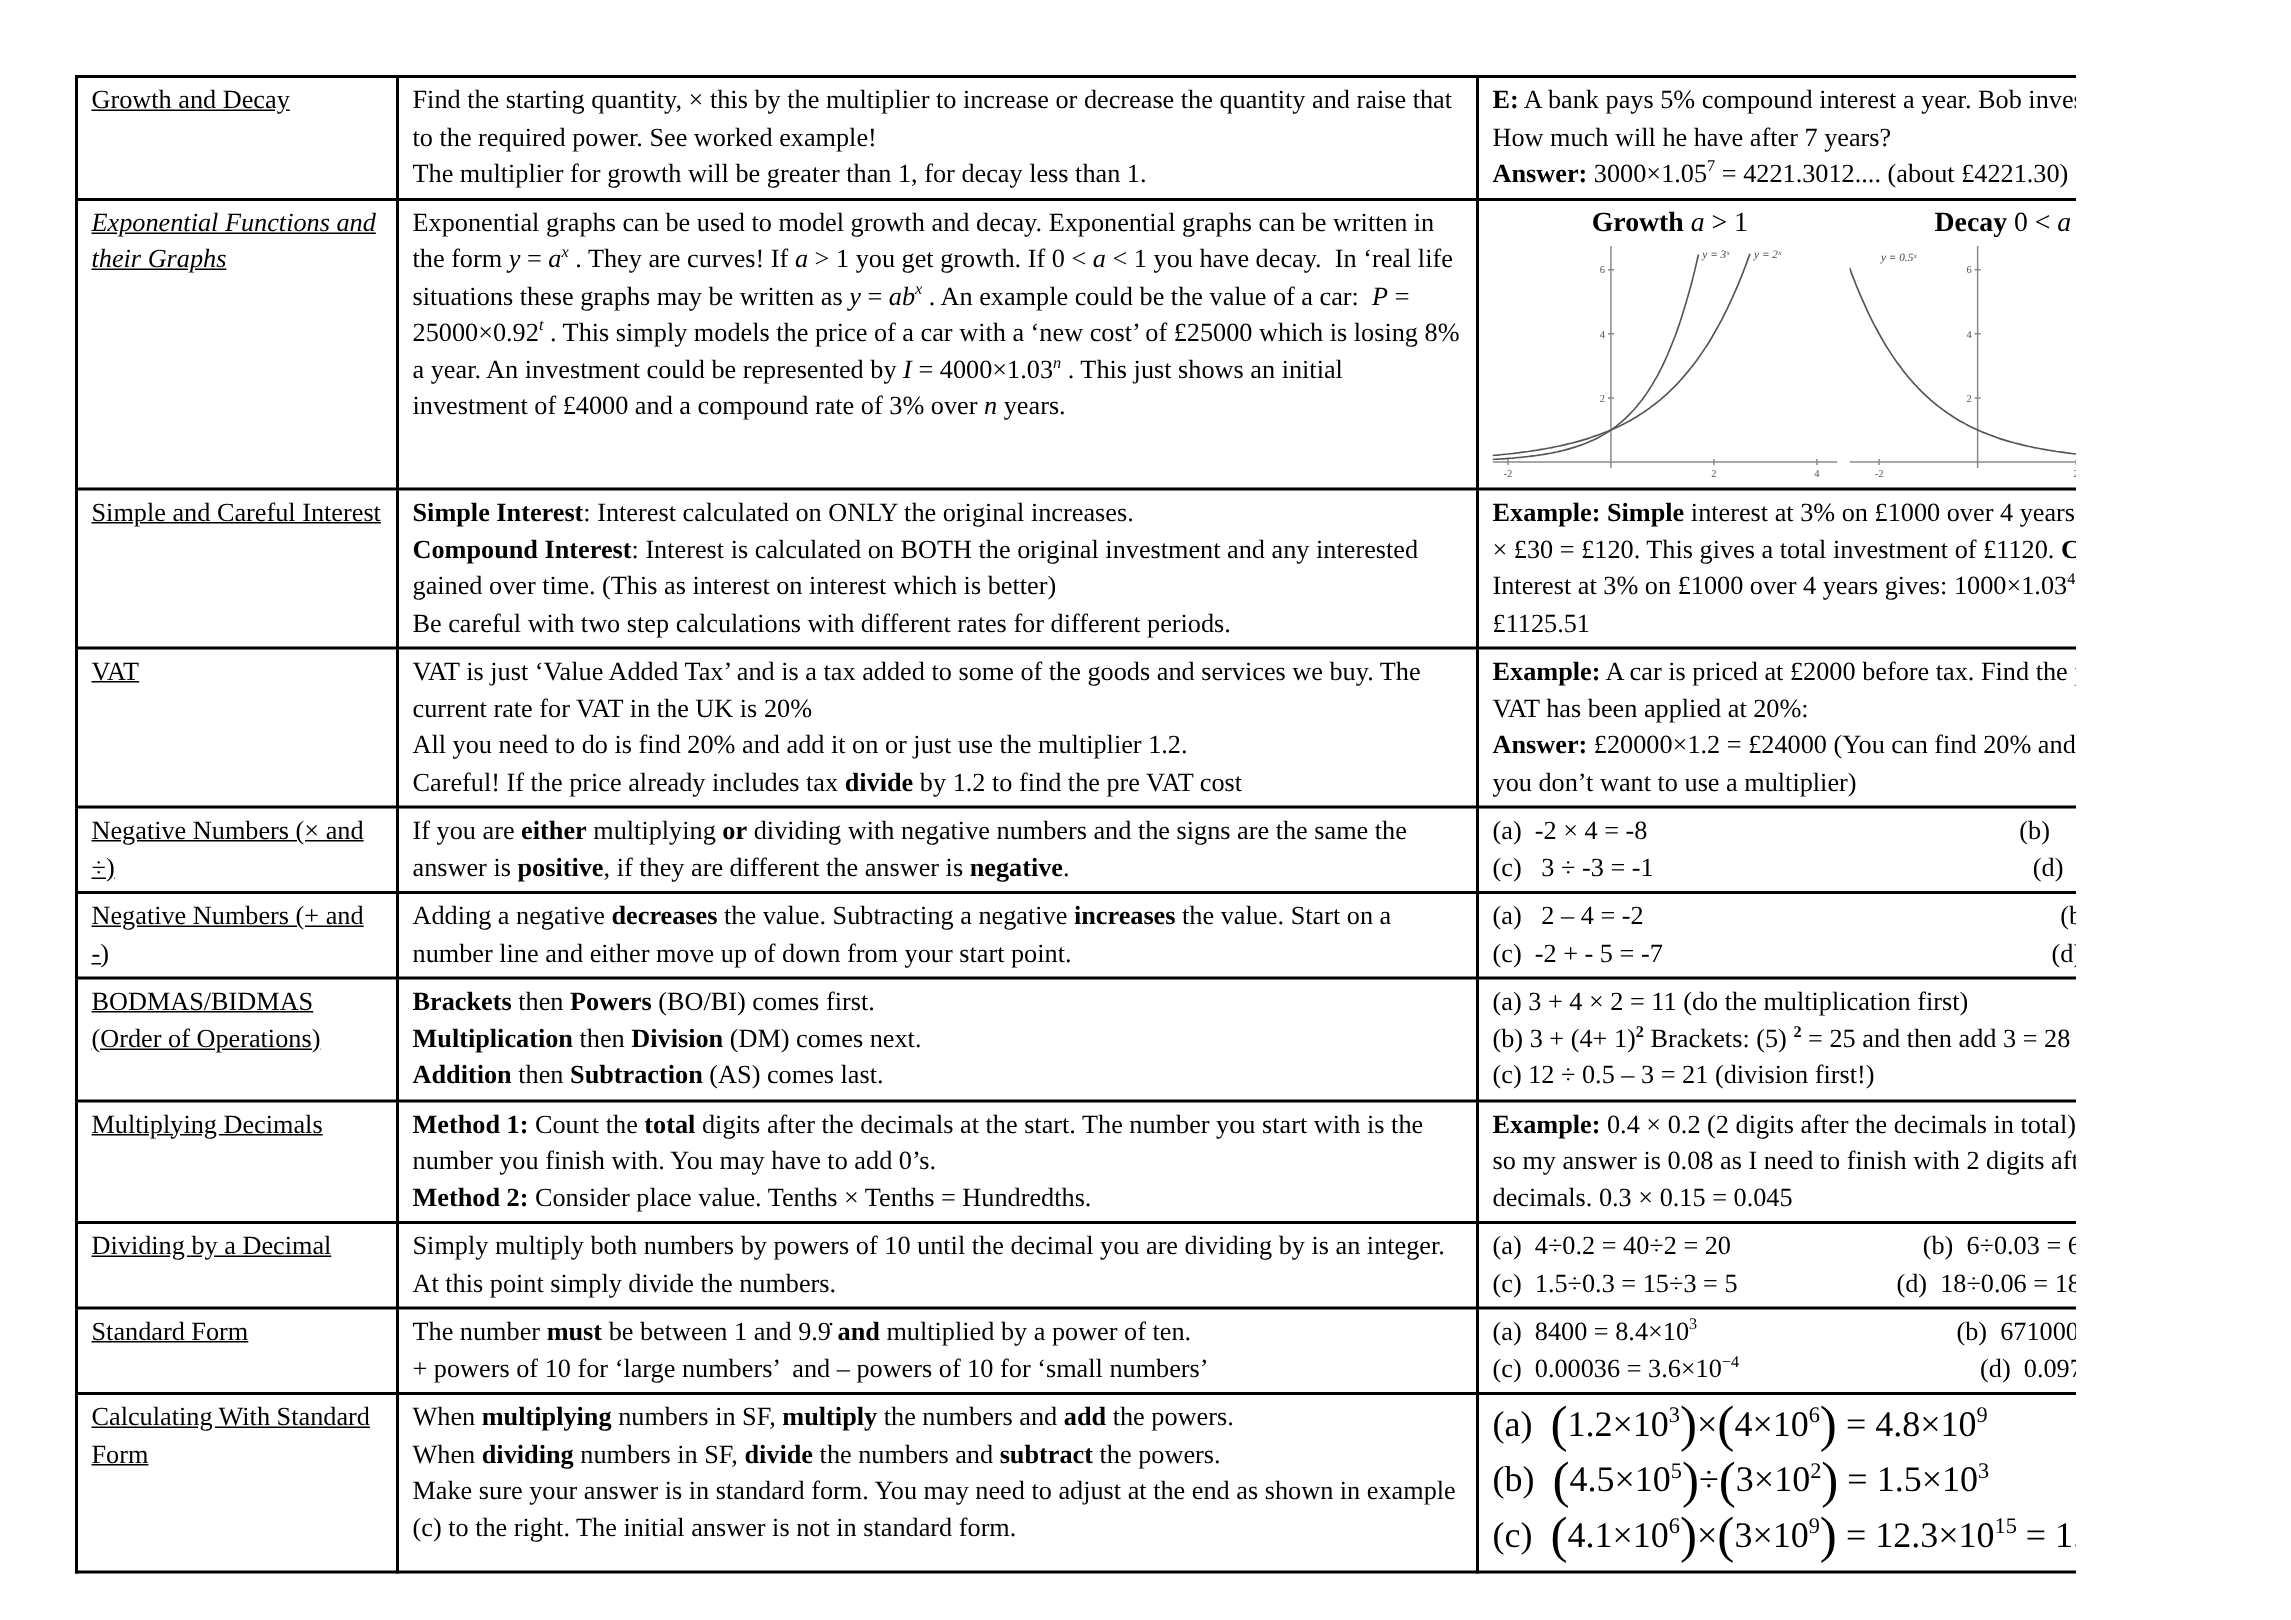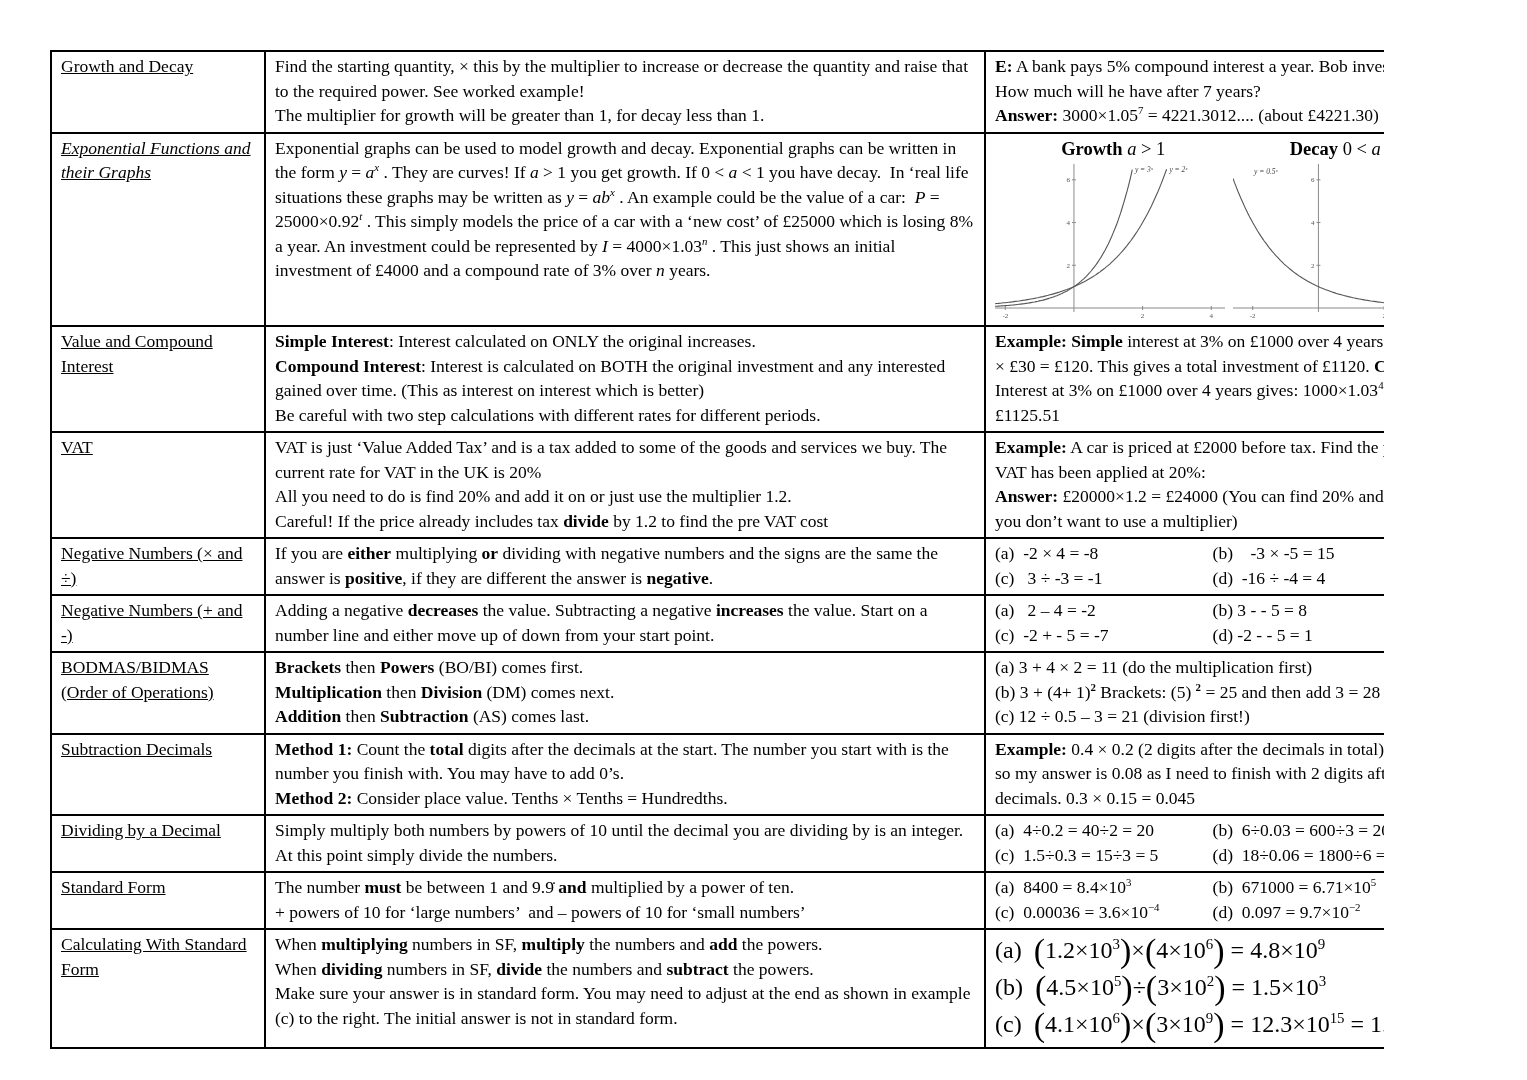--- a/index.html
+++ b/index.html
@@ -11,21 +11,21 @@
   td{border:2px solid #000;vertical-align:top;padding:2px 9px 4px 9px;
      font-size:17.5px;line-height:24.5px;}
   .topic-text{text-decoration:underline;}
   .topic-text.i{font-style:italic;}
   .line{white-space:pre-wrap;}
   .b{font-weight:bold;}
   .i{font-style:italic;}
   .sup{vertical-align:super;font-size:0.62em;line-height:0;}
   .paren{font-size:1.42em;line-height:0;vertical-align:-0.11em;font-weight:300;}
   .line.math{font-size:24px;line-height:37px;}
-  .cols2{display:flex;}
+  .cols2{display:flex;justify-content:space-between;}
   .cols2 .col{white-space:pre-wrap;}
   .cols2 .col.first{flex:0 0 46%;width:46%;}
   .graph-header{display:flex;margin-top:1px;justify-content:space-between;}
   .graph-header>span{flex:1;text-align:center;font-size:18.5px;}
   .graphs{display:flex;gap:8px;margin-top:2px;}
   .footer{position:absolute;left:0;right:0;top:1052px;text-align:center;
           font-family:"Liberation Sans",sans-serif;font-size:13.5px;white-space:pre-wrap;}
 </style>
 </head>
 <body>
@@ -95,21 +95,21 @@
                 <text x="151.14285714285714" y="155" text-anchor="middle" font-size="7" fill="#555">2</text>
                 <line x1="216.85714285714286" y1="143" x2="216.85714285714286" y2="147" stroke="#8a8a8a" stroke-width="1"></line>
                 <text x="216.85714285714286" y="155" text-anchor="middle" font-size="7" fill="#555">4</text>
                 <path d="M0.0 15.5L1.6 19.9L3.3 24.1L4.9 28.3L6.6 32.2L8.2 36.1L9.9 39.8L11.5 43.4L13.1 46.8L14.8 50.2L16.4 53.4L18.1 56.5L19.7 59.5L21.4 62.5L23.0 65.3L24.6 68.0L26.3 70.6L27.9 73.1L29.6 75.6L31.2 78.0L32.9 80.2L34.5 82.4L36.1 84.6L37.8 86.6L39.4 88.6L41.1 90.5L42.7 92.4L44.4 94.2L46.0 95.9L47.6 97.6L49.3 99.2L50.9 100.8L52.6 102.3L54.2 103.7L55.9 105.1L57.5 106.5L59.1 107.8L60.8 109.1L62.4 110.3L64.1 111.5L65.7 112.6L67.4 113.7L69.0 114.8L70.6 115.8L72.3 116.8L73.9 117.8L75.6 118.7L77.2 119.6L78.9 120.5L80.5 121.3L82.1 122.1L83.8 122.9L85.4 123.6L87.1 124.4L88.7 125.1L90.4 125.7L92.0 126.4L93.6 127.0L95.3 127.6L96.9 128.2L98.6 128.8L100.2 129.4L101.9 129.9L103.5 130.4L105.1 130.9L106.8 131.4L108.4 131.8L110.1 132.3L111.7 132.7L113.4 133.1L115.0 133.6L116.6 133.9L118.3 134.3L119.9 134.7L121.6 135.0L123.2 135.4L124.9 135.7L126.5 136.0L128.1 136.3L129.8 136.6L131.4 136.9L133.1 137.2L134.7 137.4L136.4 137.7L138.0 138.0L139.6 138.2L141.3 138.4L142.9 138.6L144.6 138.9L146.2 139.1L147.9 139.3L149.5 139.5L151.1 139.7L152.8 139.8L154.4 140.0L156.1 140.2L157.7 140.4L159.4 140.5L161.0 140.7L162.6 140.8L164.3 141.0L165.9 141.1L167.6 141.2L169.2 141.4L170.9 141.5L172.5 141.6L174.1 141.7L175.8 141.8L177.4 141.9L179.1 142.0L180.7 142.1L182.4 142.2L184.0 142.3L185.6 142.4L187.3 142.5L188.9 142.6L190.6 142.7L192.2 142.8L193.9 142.8L195.5 142.9L197.1 143.0L198.8 143.0L200.4 143.1L202.1 143.2L203.7 143.2L205.4 143.3L207.0 143.4L208.6 143.4L210.3 143.5L211.9 143.5L213.6 143.6L215.2 143.6L216.9 143.7L218.5 143.7L220.1 143.8L221.8 143.8L223.4 143.8L225.1 143.9L226.7 143.9L228.4 144.0L230.0 144.0" fill="none" stroke="#555" stroke-width="1.1"></path>
                 <text x="21" y="11" font-size="7.5" fill="#444" font-style="italic">y = 0.5ˣ</text>
               </svg>
             </div>
           </td>
         </tr>
         <tr>
-          <td class="topic-cell"><span class="topic-text">Value and Compound Interest</span></td>
+          <td class="topic-cell"><span class="topic-text">Simple and Careful Interest</span></td>
           <td>
             <div class="line"><span class="b">Simple Interest</span><span>: Interest calculated on ONLY the original increases.</span></div>
             <div class="line"><span class="b">Compound Interest</span><span>: Interest is calculated on BOTH the original investment and any interested gained over time. (This as interest on interest which is better)</span></div>
             <div class="line"><span>Be careful with two step calculations with different rates for different periods.</span></div>
           </td>
           <td>
             <div class="line"><span class="b">Example: Simple</span><span> interest at 3% on £1000 over 4 years will give: 4 × £30 = £120. This gives a total investment of £1120. </span><span class="b">Compound</span><span> Interest at 3% on £1000 over 4 years gives: 1000×1.03</span><span class="sup">4</span><span>  = £1125.51</span></div>
           </td>
         </tr>
         <tr>
@@ -151,21 +151,21 @@
             <div class="line"><span class="b">Multiplication</span><span> then </span><span class="b">Division</span><span> (DM) comes next.</span></div>
             <div class="line"><span class="b">Addition</span><span> then </span><span class="b">Subtraction</span><span> (AS) comes last.</span></div>
           </td>
           <td>
             <div class="line"><span>(a) 3 + 4 × 2 = 11 (do the multiplication first)</span></div>
             <div class="line"><span>(b) 3 + (4+ 1)</span><span class="b sup">2</span><span> Brackets: (5) </span><span class="b sup">2</span><span> = 25 and then add 3 = 28</span></div>
             <div class="line"><span>(c) 12 ÷ 0.5 – 3 = 21 (division first!)</span></div>
           </td>
         </tr>
         <tr>
-          <td class="topic-cell"><span class="topic-text">Subtraction Decimals</span></td>
+          <td class="topic-cell"><span class="topic-text">Multiplying Decimals</span></td>
           <td>
             <div class="line"><span class="b">Method 1:</span><span> Count the </span><span class="b">total</span><span> digits after the decimals at the start. The number you start with is the number you finish with. You may have to add 0’s.</span></div>
             <div class="line"><span class="b">Method 2:</span><span> Consider place value. Tenths × Tenths = Hundredths.</span></div>
           </td>
           <td>
             <div class="line"><span class="b">Example:</span><span> 0.4 × 0.2 (2 digits after the decimals in total) 4 × 2 = 8 so my answer is 0.08 as I need to finish with 2 digits after the decimals. 0.3 × 0.15 = 0.045</span></div>
           </td>
         </tr>
         <tr>
           <td class="topic-cell"><span class="topic-text">Dividing by a Decimal</span></td>

